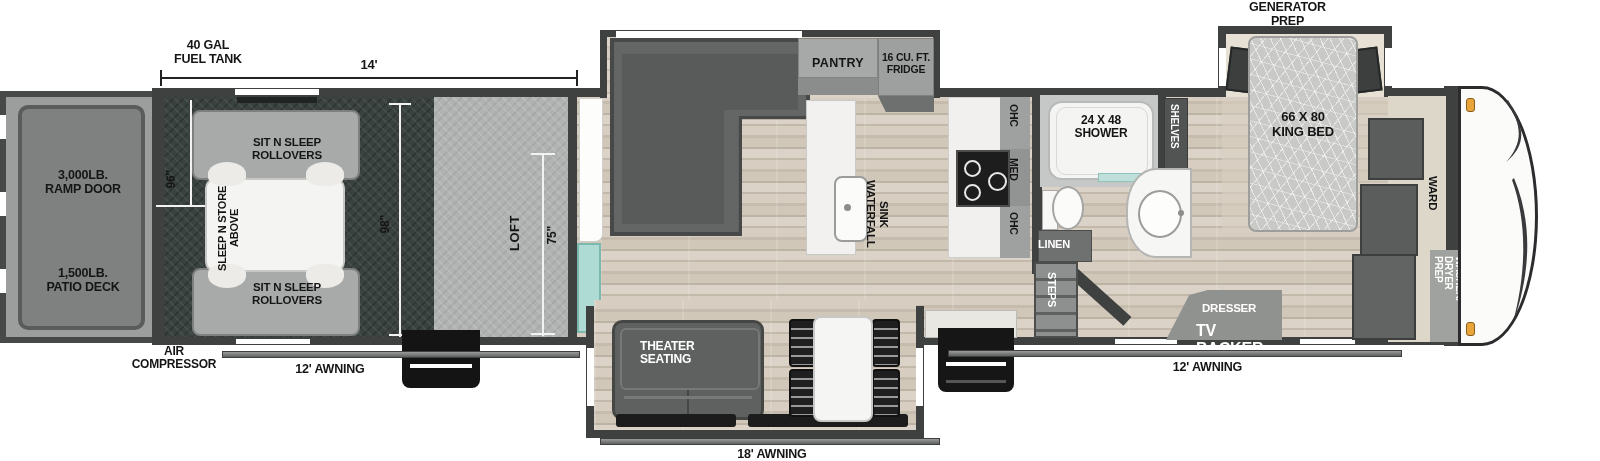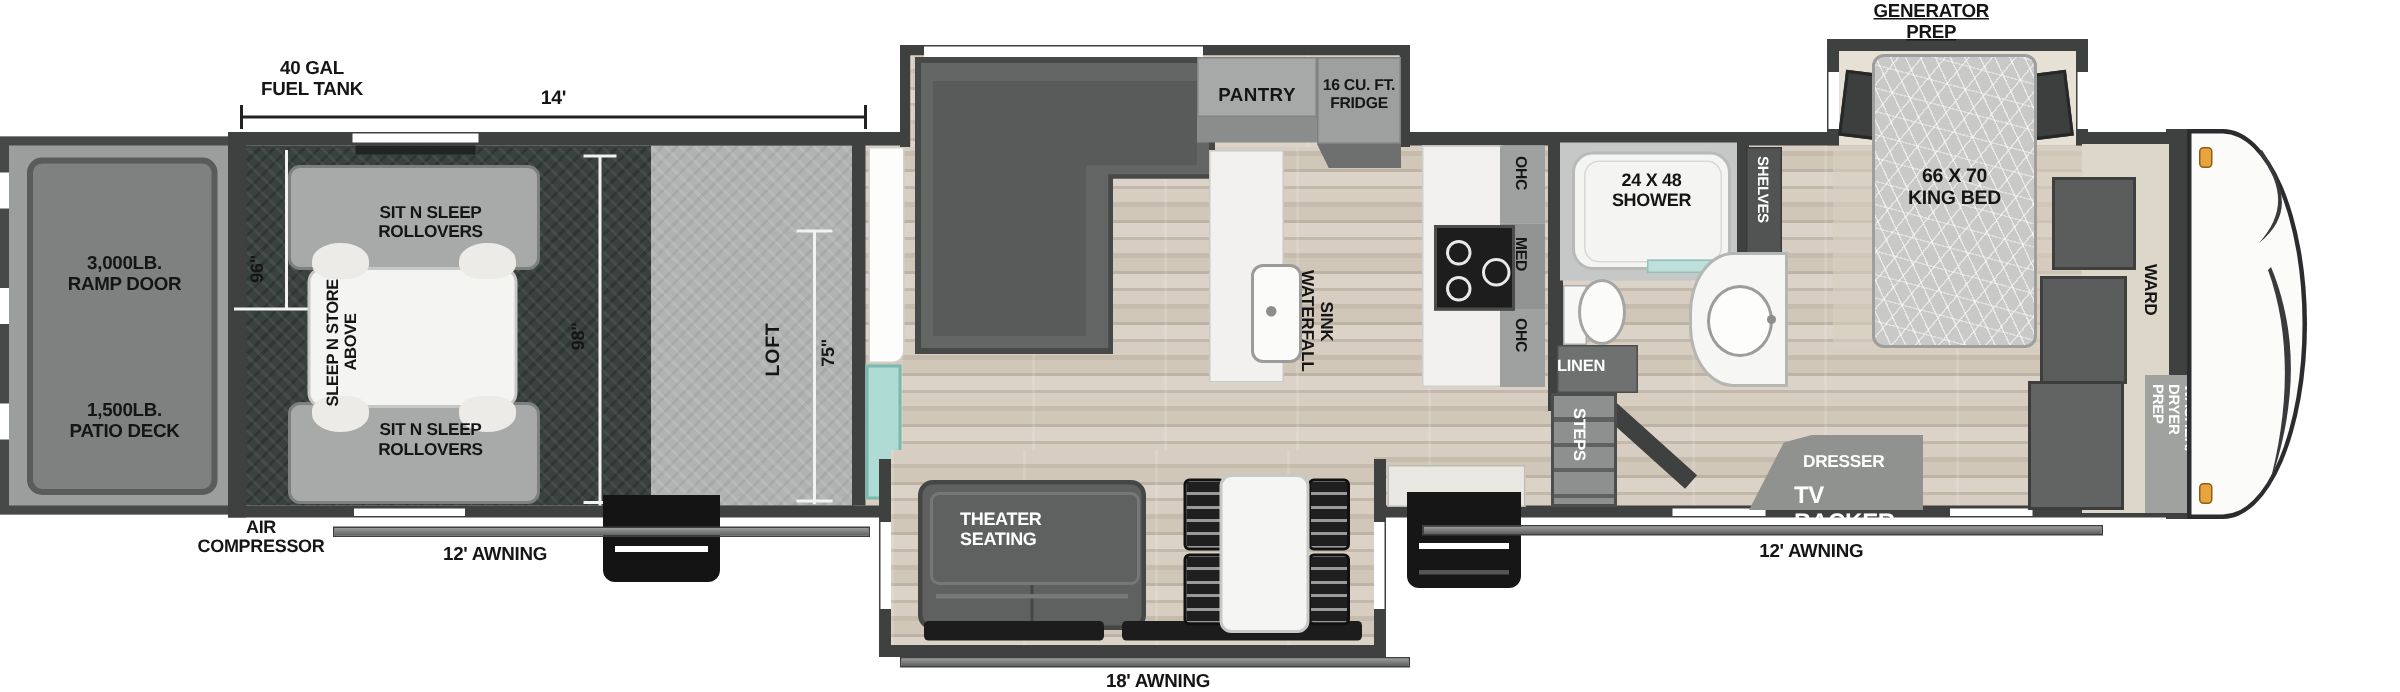--- a/index.html
+++ b/index.html
@@ -156,23 +156,23 @@
   <div class="a" style="left:1034px;top:262px;width:44px;height:76px;background:repeating-linear-gradient(180deg,#8e908f 0 14px,#5f615f 14px 17px);border:2px solid #4c4e4d;box-sizing:border-box;"></div>
   <div class="a wlbl vcw" style="left:1046px;top:272px;font-size:11px;">STEPS</div>
 
   <div class="a" style="left:1218px;top:26px;width:174px;height:71px;border:8px solid #3f4140;border-bottom:none;box-sizing:border-box;background:#e4dfd2;"></div>
   <div class="a" style="left:1226px;top:34px;width:158px;height:63px;background:#e6e1d4;"></div>
   <div class="a" style="left:1219px;top:48px;width:7px;height:38px;background:#fff;"></div>
   <div class="a" style="left:1385px;top:48px;width:7px;height:38px;background:#fff;"></div>
   <div class="a" style="left:1228px;top:48px;width:26px;height:44px;background:#3d3f3e;border:2px solid #262827;transform:rotate(7deg);box-sizing:border-box;"></div>
   <div class="a" style="left:1354px;top:48px;width:26px;height:44px;background:#3d3f3e;border:2px solid #262827;transform:rotate(-7deg);box-sizing:border-box;"></div>
   <div class="a mattress" style="left:1248px;top:36px;width:110px;height:196px;border:2px solid #9e9e9c;border-radius:8px;box-sizing:border-box;"></div>
-  <div class="a lbl" style="left:1253px;top:110px;width:100px;font-size:13px;">66 X 70
+  <div class="a lbl" style="left:1253px;top:110px;width:100px;font-size:13px;">66 X 80
 KING BED</div>
-  <div class="a lbl" style="left:1235px;top:0;width:105px;font-size:12.5px;text-decoration:underline;">GENERATOR
+  <div class="a lbl" style="left:1235px;top:0;width:105px;font-size:12.5px;">GENERATOR
 PREP</div>
 
   <div class="a" style="left:1166px;top:290px;width:116px;height:50px;background:#90928f;
               clip-path:polygon(0 100%,20% 10%,36% 0,100% 0,100% 100%);"></div>
   <div class="a wlbl" style="left:1202px;top:302px;width:80px;font-size:11.5px;">DRESSER</div>
   <div class="a wlbl" style="left:1196px;top:322px;width:82px;font-size:16px;">TV BACKER</div>
   <div class="a" style="left:1388px;top:96px;width:58px;height:246px;background:#dcd7c9;"></div>
   <div class="a" style="left:1368px;top:118px;width:56px;height:62px;background:#5b5d5c;border:2px solid #3e403f;box-sizing:border-box;"></div>
   <div class="a" style="left:1360px;top:184px;width:58px;height:72px;background:#5b5d5c;border:2px solid #3e403f;box-sizing:border-box;"></div>
   <div class="a" style="left:1352px;top:254px;width:64px;height:86px;background:#626463;border:2px solid #3c3e3d;box-sizing:border-box;"></div>

